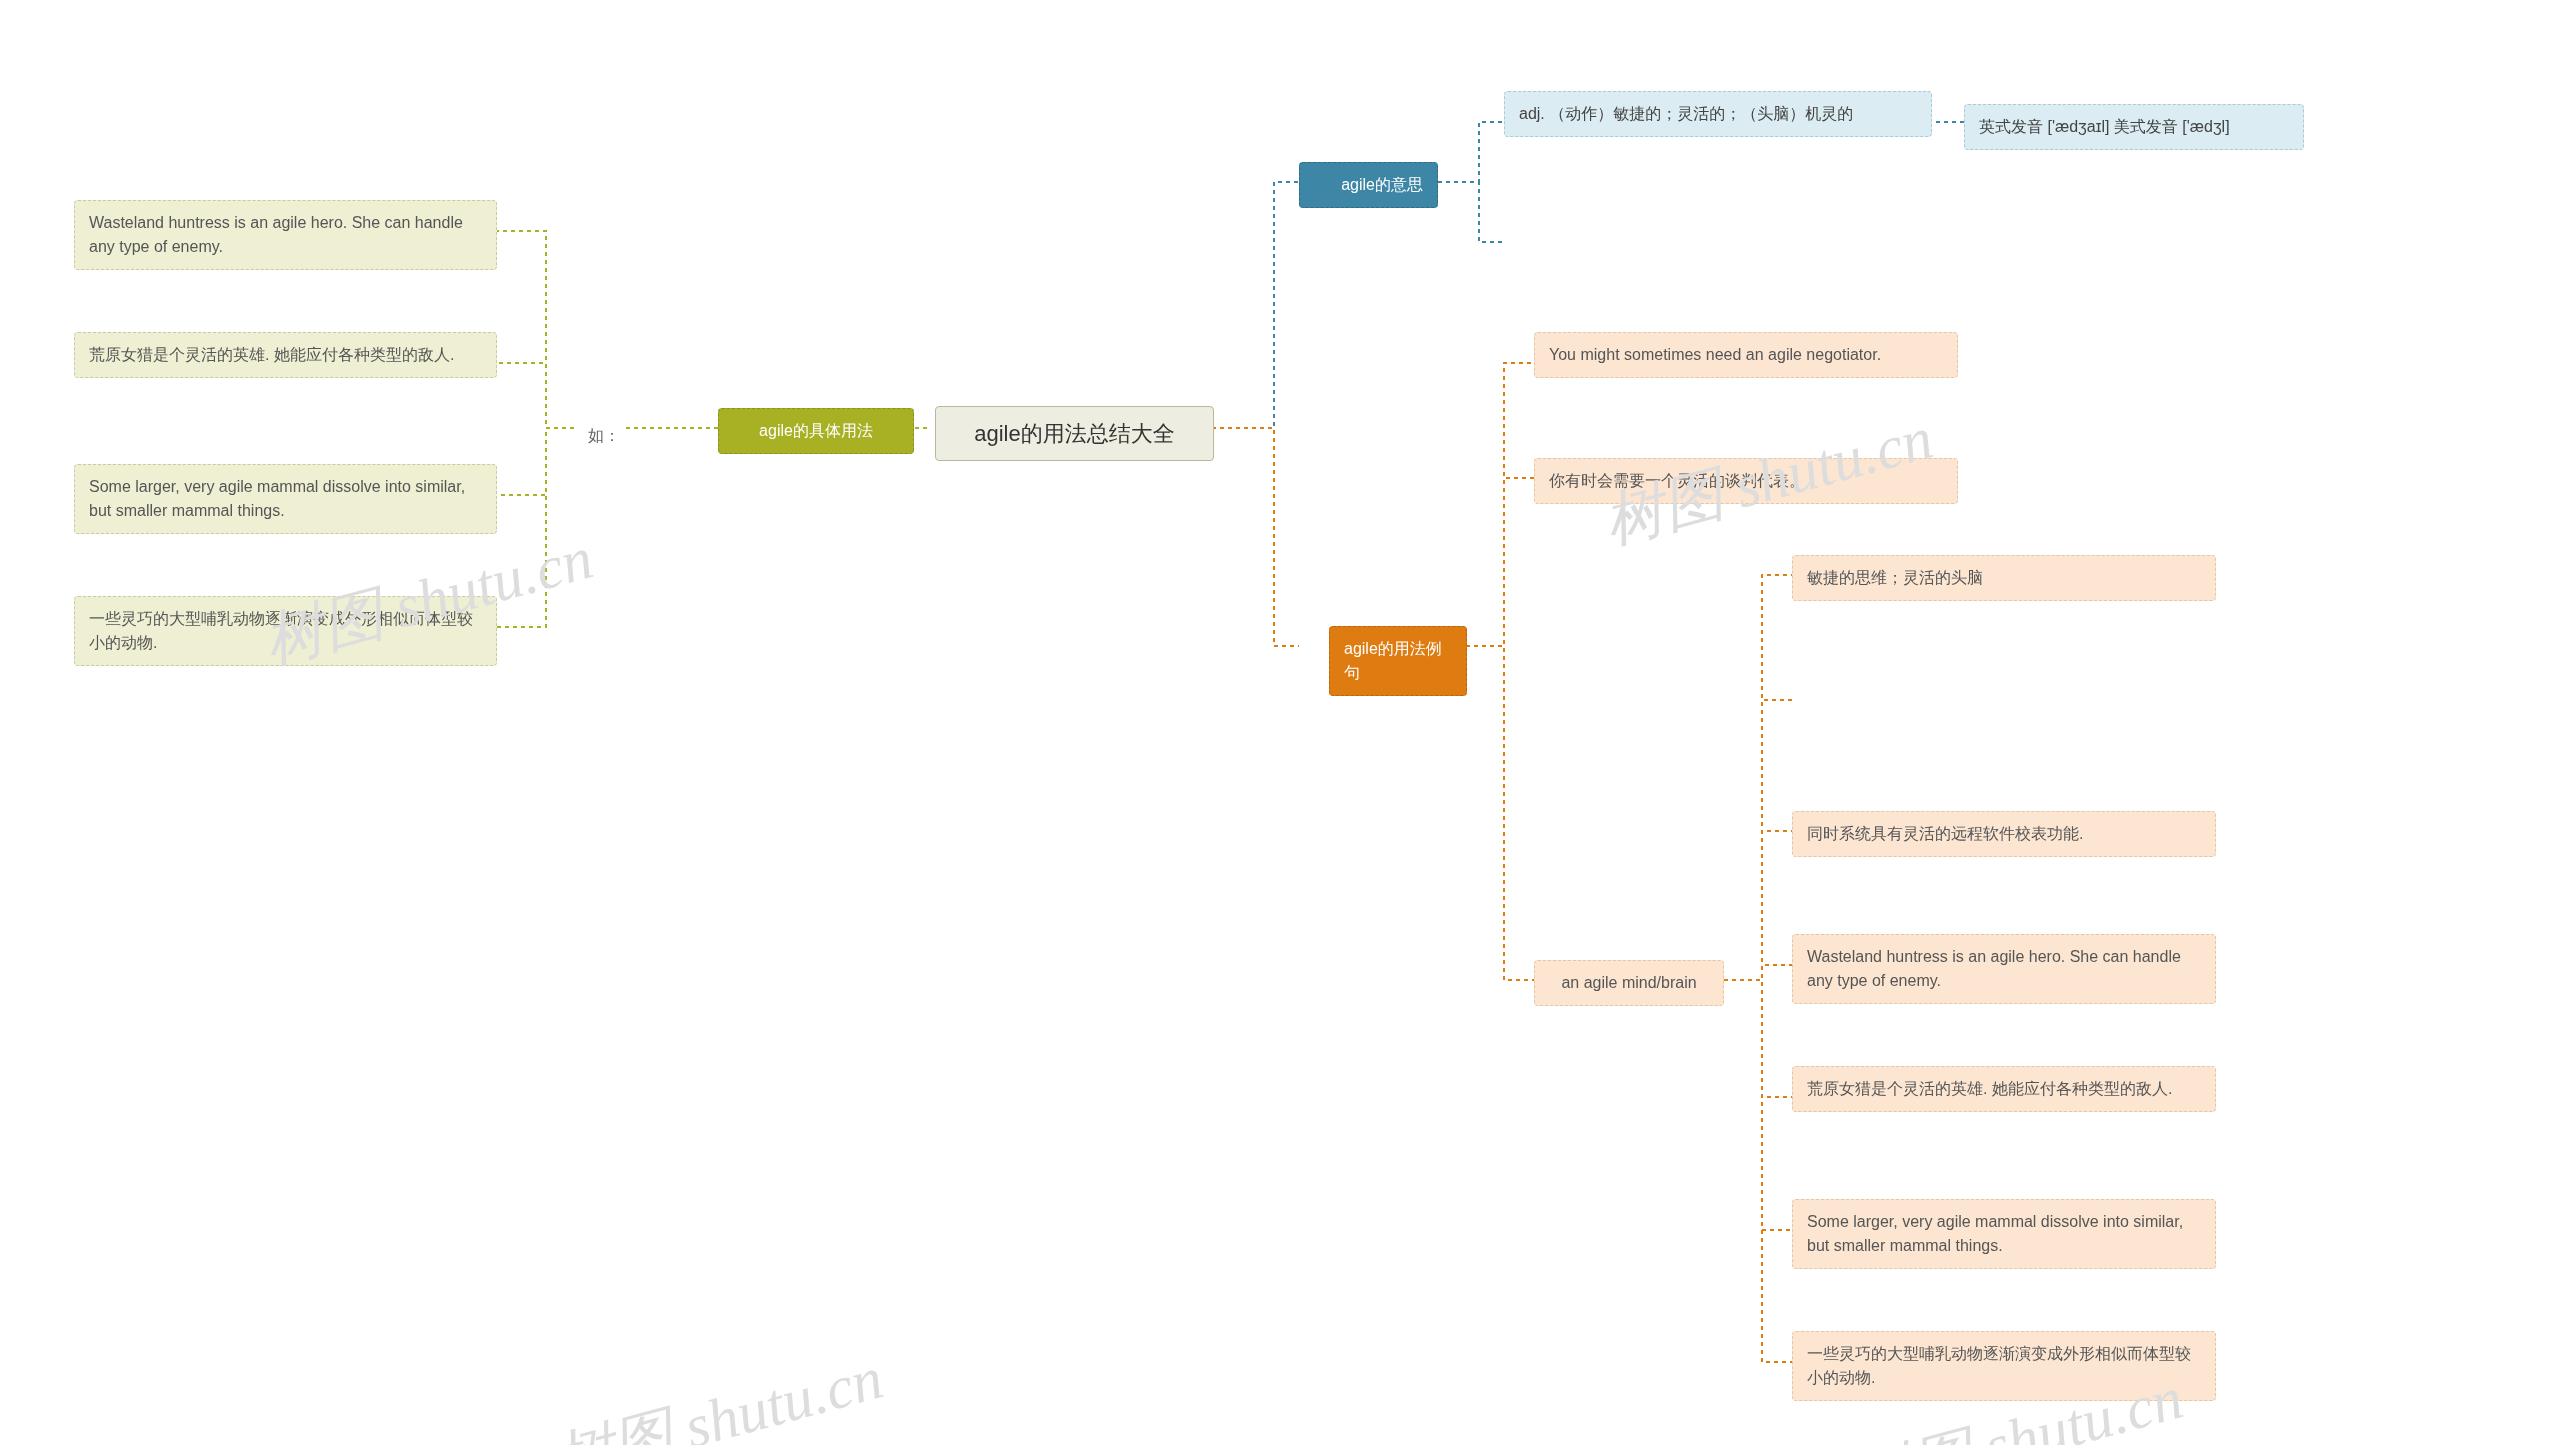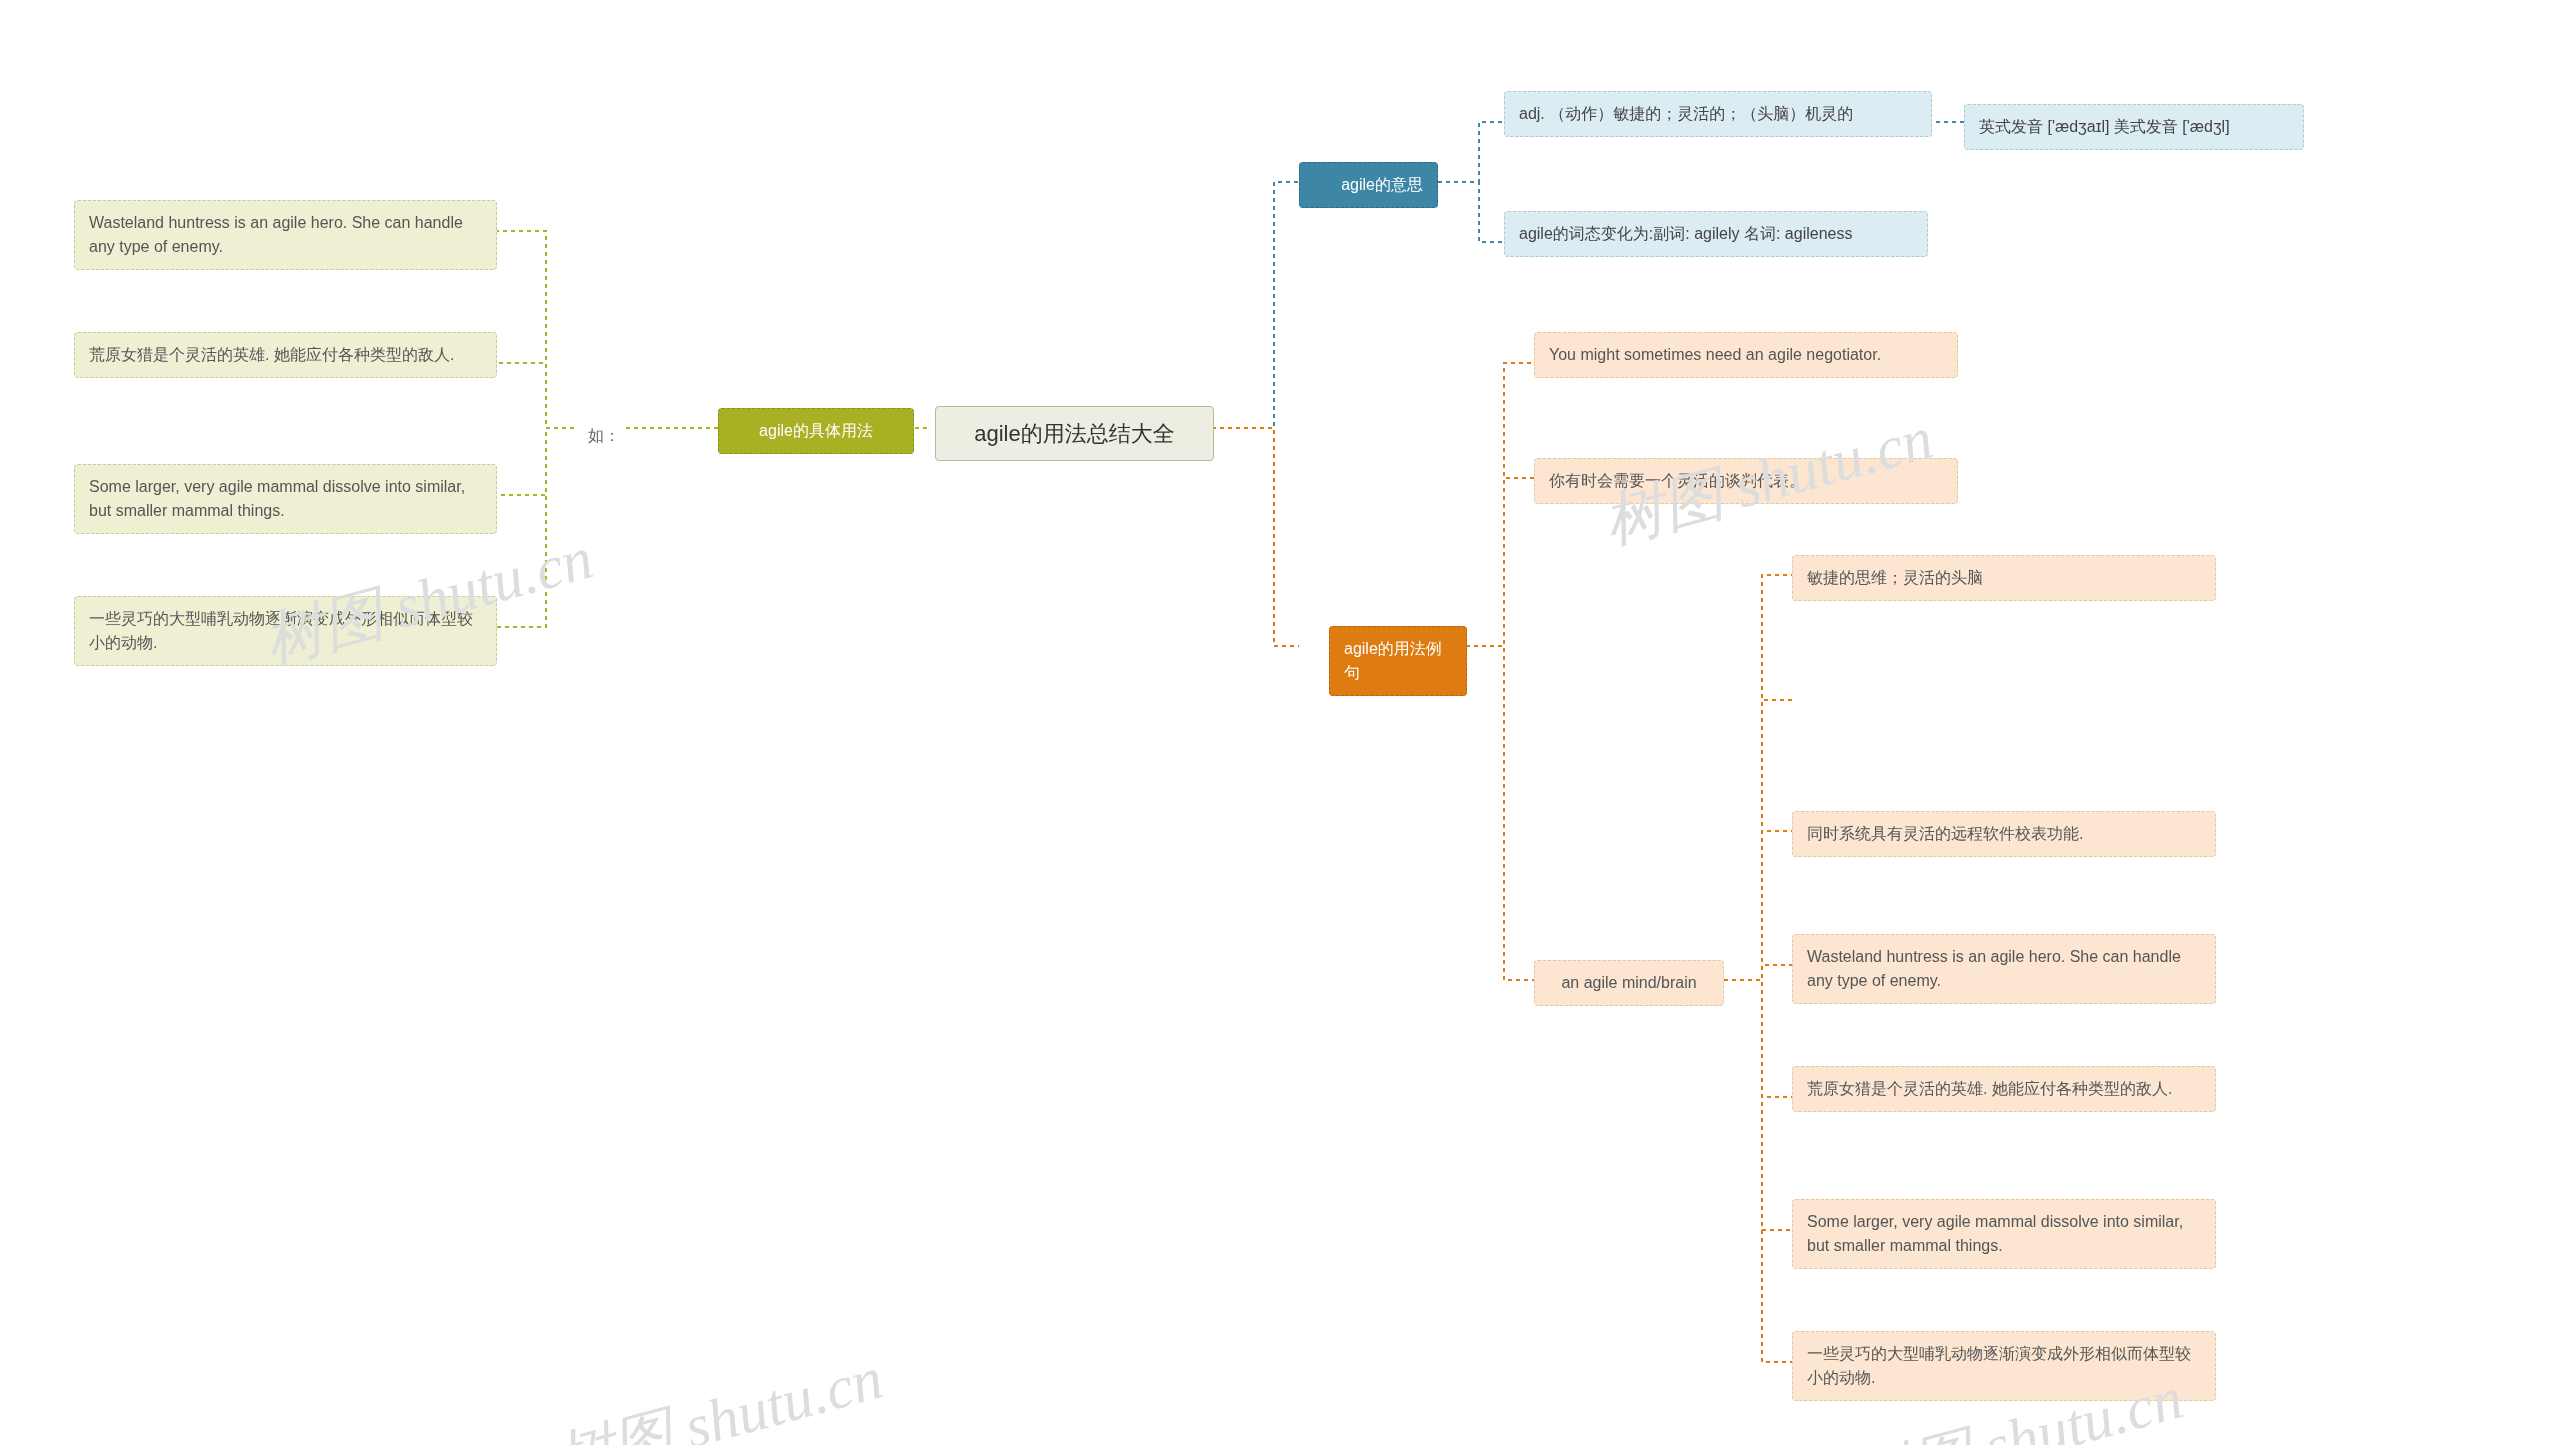--- a/index.html
+++ b/index.html
@@ -49,21 +49,20 @@
 
 <div class="node olive" style="left:718px;top:408px;width:196px;text-align:center"><span>agile的具体用法</span></div>
 <div class="node plain" style="left:574px;top:414px;width:49px;text-align:center"><span>如：</span></div>
 <div class="node olive-lt" style="left:74px;top:200px;width:423px"><span>Wasteland huntress is an agile hero. She can handle any type of enemy.</span></div>
 <div class="node olive-lt" style="left:74px;top:332px;width:423px"><span>荒原女猎是个灵活的英雄. 她能应付各种类型的敌人.</span></div>
 <div class="node olive-lt" style="left:74px;top:464px;width:423px"><span>Some larger, very agile mammal dissolve into similar, but smaller mammal things.</span></div>
 <div class="node olive-lt" style="left:74px;top:596px;width:423px"><span>一些灵巧的大型哺乳动物逐渐演变成外形相似而体型较小的动物.</span></div>
 
 <div class="node teal" style="left:1299px;top:162px;width:139px;text-align:right"><span>agile的意思</span></div>
 <div class="node teal-lt" style="left:1504px;top:91px;width:428px"><span>adj. （动作）敏捷的；灵活的；（头脑）机灵的</span></div>
-<div class="node teal-lt" style="left:1504px;top:211px;width:424px"><span>agile的词态变化为:副词: agilely 名词: agileness</span></div>
 <div class="node teal-lt" style="left:1964px;top:104px;width:340px"><span>英式发音 ['ædʒaɪl] 美式发音 ['ædʒl]</span></div>
 
 <div class="node orange" style="left:1329px;top:626px;width:138px;"><span>agile的用法例句</span></div>
 <div class="node orange-lt" style="left:1534px;top:332px;width:424px"><span>You might sometimes need an agile negotiator.</span></div>
 <div class="node orange-lt" style="left:1534px;top:458px;width:424px"><span>你有时会需要一个灵活的谈判代表。</span></div>
 <div class="node orange-lt" style="left:1534px;top:960px;width:190px;text-align:center"><span>an agile mind/brain</span></div>
 <div class="node orange-lt" style="left:1792px;top:555px;width:424px"><span>敏捷的思维；灵活的头脑</span></div>
 <div class="node orange-lt" style="left:1792px;top:811px;width:424px"><span>同时系统具有灵活的远程软件校表功能.</span></div>
 <div class="node orange-lt" style="left:1792px;top:934px;width:424px"><span>Wasteland huntress is an agile hero. She can handle any type of enemy.</span></div>
 <div class="node orange-lt" style="left:1792px;top:1066px;width:424px"><span>荒原女猎是个灵活的英雄. 她能应付各种类型的敌人.</span></div>

